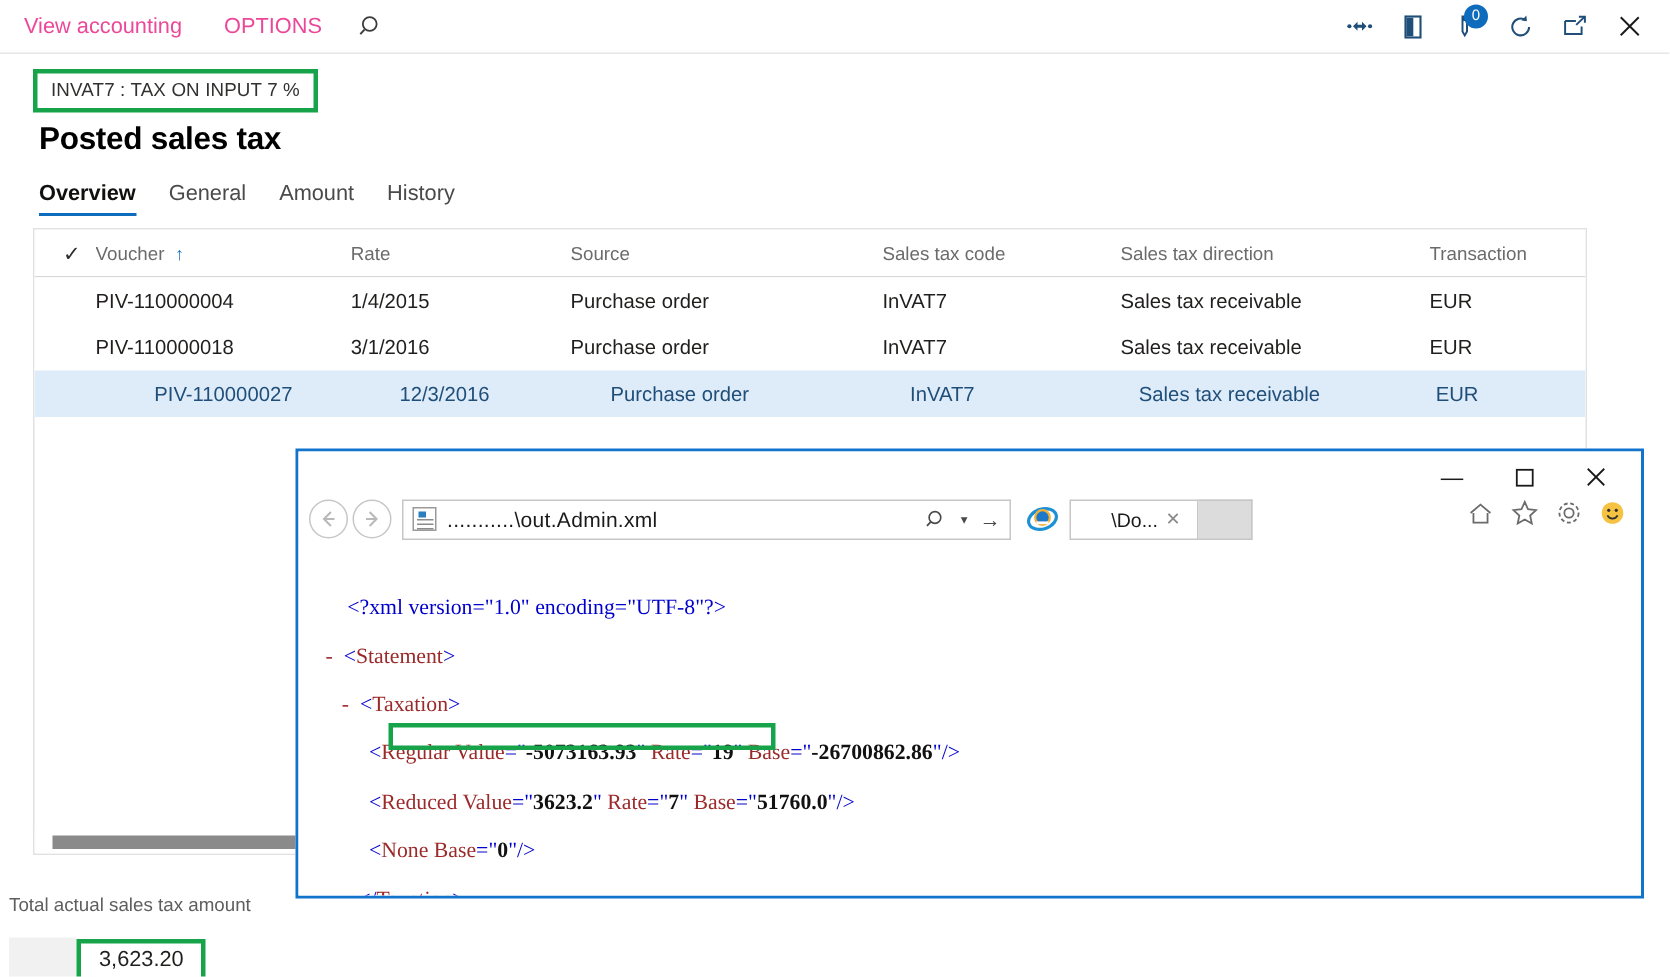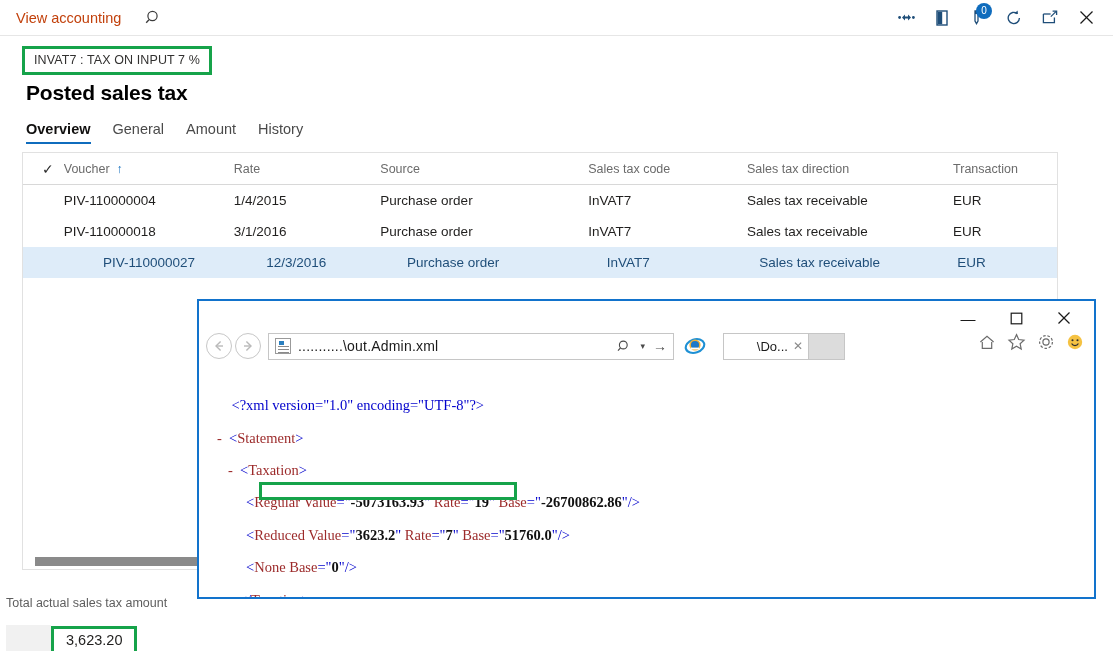--- a/index.html
+++ b/index.html
@@ -12,21 +12,21 @@
   #root { position: relative; width: 1113px; height: 651px; background: #ffffff; }
 
   
   .topbar {
     position: absolute; left: 0; top: 0; width: 1113px; height: 36px;
     background: #ffffff; border-bottom: 1px solid #e6e6e6;
     display: flex; align-items: center;
   }
   .topbar-left { display: flex; align-items: center; height: 36px; }
   .tb-item {
-    font-size: 14.5px; color: #c2410c; padding: 0 14px; height: 36px;
+    font-size: 14.5px; color: #ec4899; padding: 0 14px; height: 36px;
     display: flex; align-items: center; white-space: nowrap;
   }
   .tb-item.first { padding-left: 16px; }
   .tb-icon { padding: 0 10px; display: flex; align-items: center; height: 36px; }
   .topbar-right {
     margin-left: auto; display: flex; align-items: center; height: 36px;
     padding-right: 10px; gap: 2px;
   }
   .tr-btn {
     width: 34px; height: 34px; display: flex; align-items: center;
@@ -149,23 +149,23 @@
     height: 1px; background: #8b8b8b; box-shadow: 0 3px 0 #8b8b8b, 0 6px 0 #8b8b8b;
   }
   .addr-icon::after {
     content: ""; position: absolute; left: 3px; top: 2px; width: 5px; height: 4px;
     background: #2a7fbf;
   }
   .addr-text { font-size: 14px; color: #1a1a1a; flex: 1; letter-spacing: .2px; }
   .addr-right { display: flex; align-items: center; gap: 8px; color: #4a4a4a; }
   .ie-logo { margin-left: 9px; width: 24px; display: flex; justify-content: center; }
   .ie-tab {
-    margin-left: 16px; width: 86px; height: 27px; border: 1px solid #c6c6c6;
+    margin-left: 6px; width: 86px; height: 27px; border: 1px solid #c6c6c6;
     background: #fff; display: flex; align-items: center; justify-content: flex-end;
-    padding-right: 5px; font-size: 13px; color: #1a1a1a; gap: 5px;
+    padding-right: 11px; font-size: 13px; color: #1a1a1a; gap: 5px;
   }
   .tab-x { color: #8a8a8a; font-size: 12px; }
   .ie-tab-stub {
     width: 36px; height: 27px; background: #dcdcdc; border: 1px solid #c6c6c6;
     border-left: none;
   }
   .ie-cmdicons {
     position: absolute; right: 10px; top: 32px; display: flex;
     align-items: center; gap: 11px; color: #6b6b6b;
   }
@@ -191,20 +191,21 @@
   svg { display: block; }
 </style>
 </head>
 <body>
 
 <div id="root">
 
   <div class="topbar">
     <div class="topbar-left">
       <div class="tb-item first">View accounting</div>
+      <div class="tb-item">OPTIONS</div>
       <div class="tb-icon">
         <svg width="18" height="18" viewBox="0 0 18 18">
           <circle cx="7.5" cy="7" r="4.6" fill="none" stroke="#3b3b3b" stroke-width="1.2"></circle>
           <line x1="4.0" y1="10.7" x2="1.2" y2="13.8" stroke="#3b3b3b" stroke-width="1.3"></line>
         </svg>
       </div>
     </div>
 
     <div class="topbar-right">
       <div class="tr-btn">

